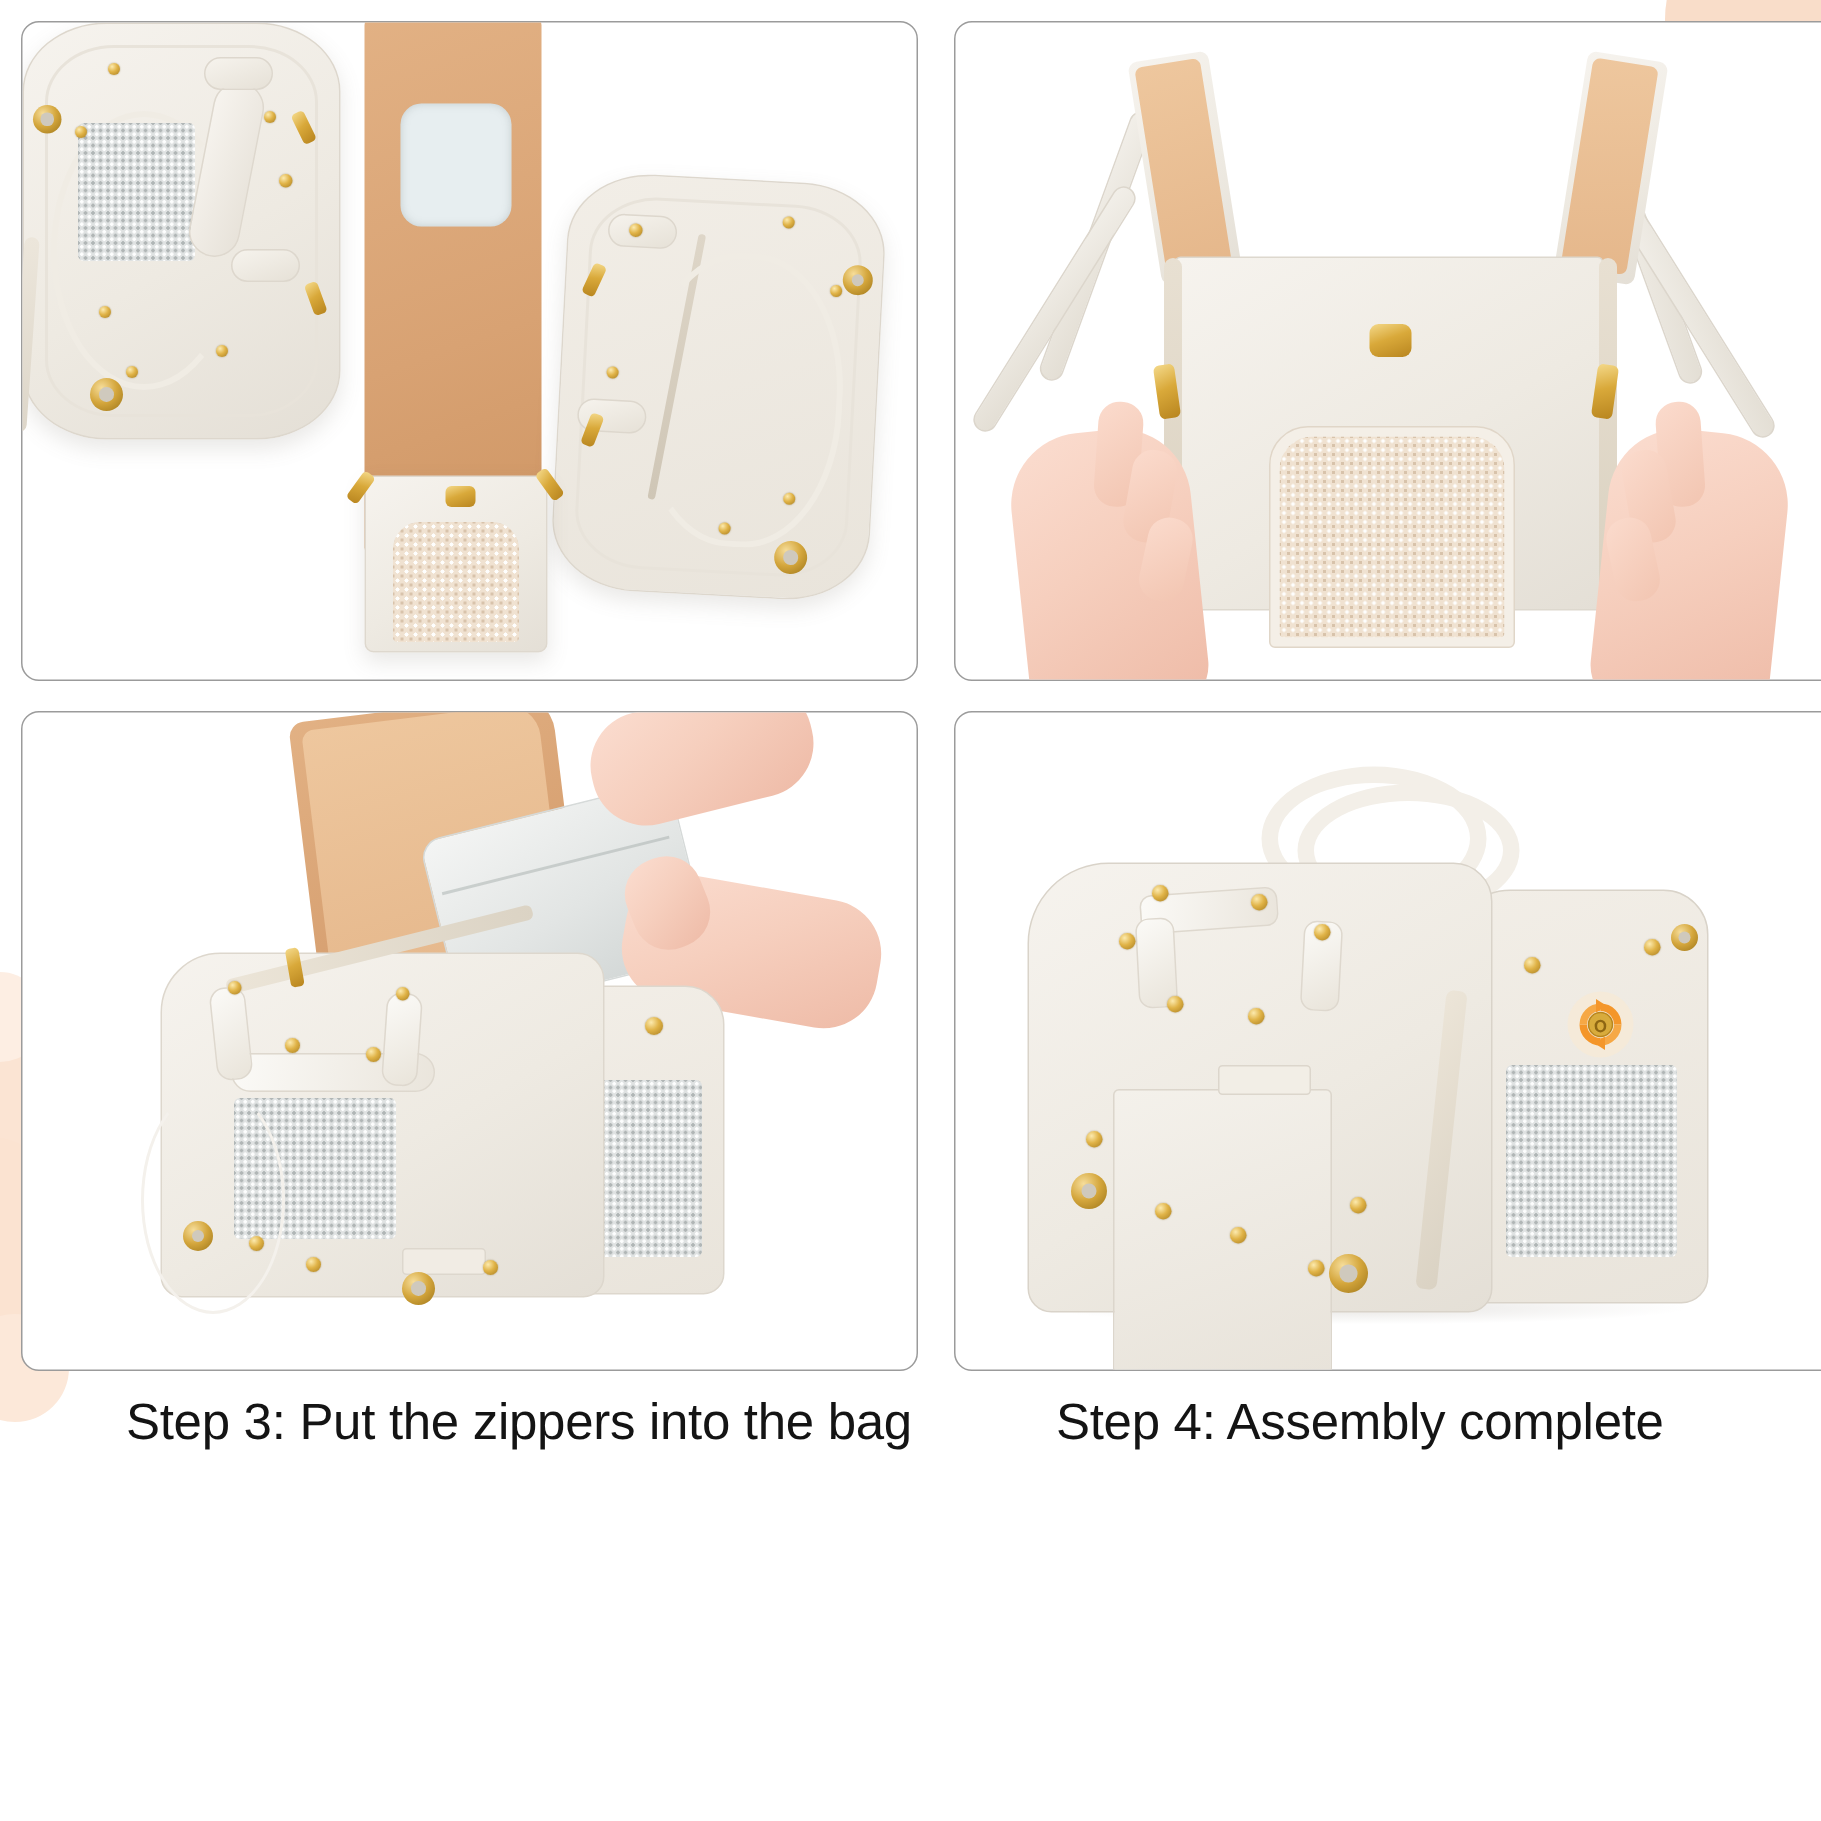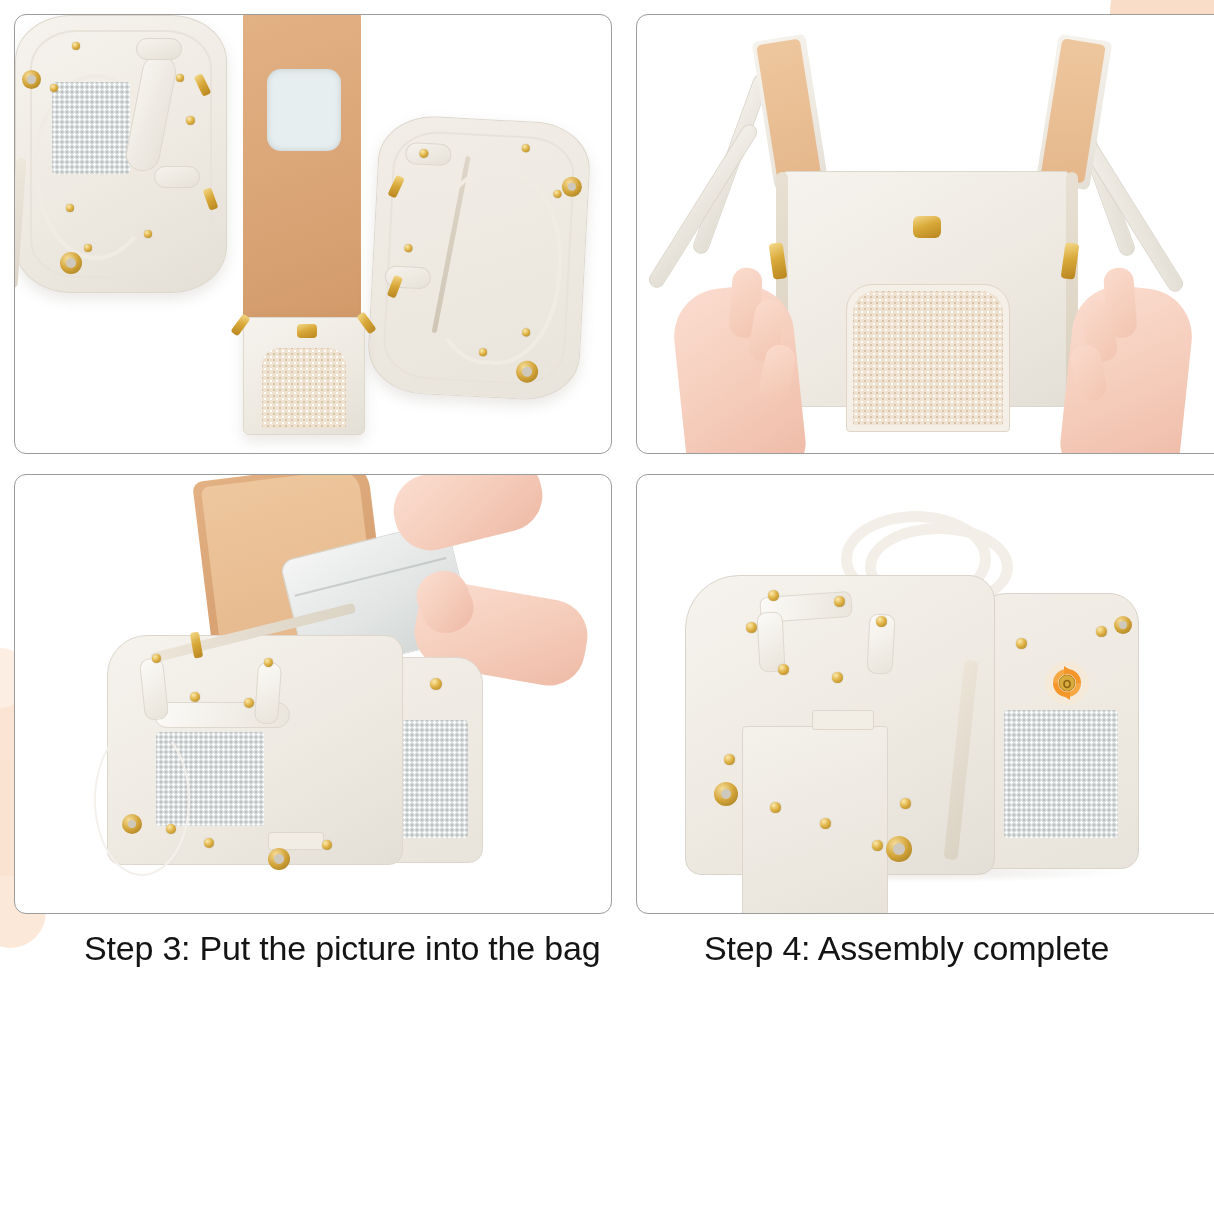--- a/index.html
+++ b/index.html
@@ -513,21 +513,21 @@
           <div class="rivet" style="left:82px;top:56px;width:10px;height:10px;"></div>
           <div class="rivet" style="left:136px;top:62px;width:10px;height:10px;"></div>
           <div class="rivet" style="left:58px;top:188px;width:10px;height:10px;"></div>
           <div class="rivet" style="left:96px;top:202px;width:10px;height:10px;"></div>
           <div class="rivet" style="left:214px;top:204px;width:10px;height:10px;"></div>
           <div class="grommet" style="left:14px;top:178px;width:20px;height:20px;"></div>
           <div class="grommet" style="left:160px;top:212px;width:22px;height:22px;"></div>
         </div>
 
       </div>
-      <div class="caption cap-p3">Step 3: Put the picture into the bag</div>
+      <div class="caption cap-p3">Step 3: Put the zippers into the bag</div>
     </div>
 
     <div class="cell r2">
       <div class="photo">
 
         <div class="p4-ground"></div>
 
         <div class="p4-handleA" style="left:204px;top:36px;width:150px;height:96px;"></div>
         <div class="p4-handleB" style="left:228px;top:48px;width:148px;height:88px;"></div>
 

